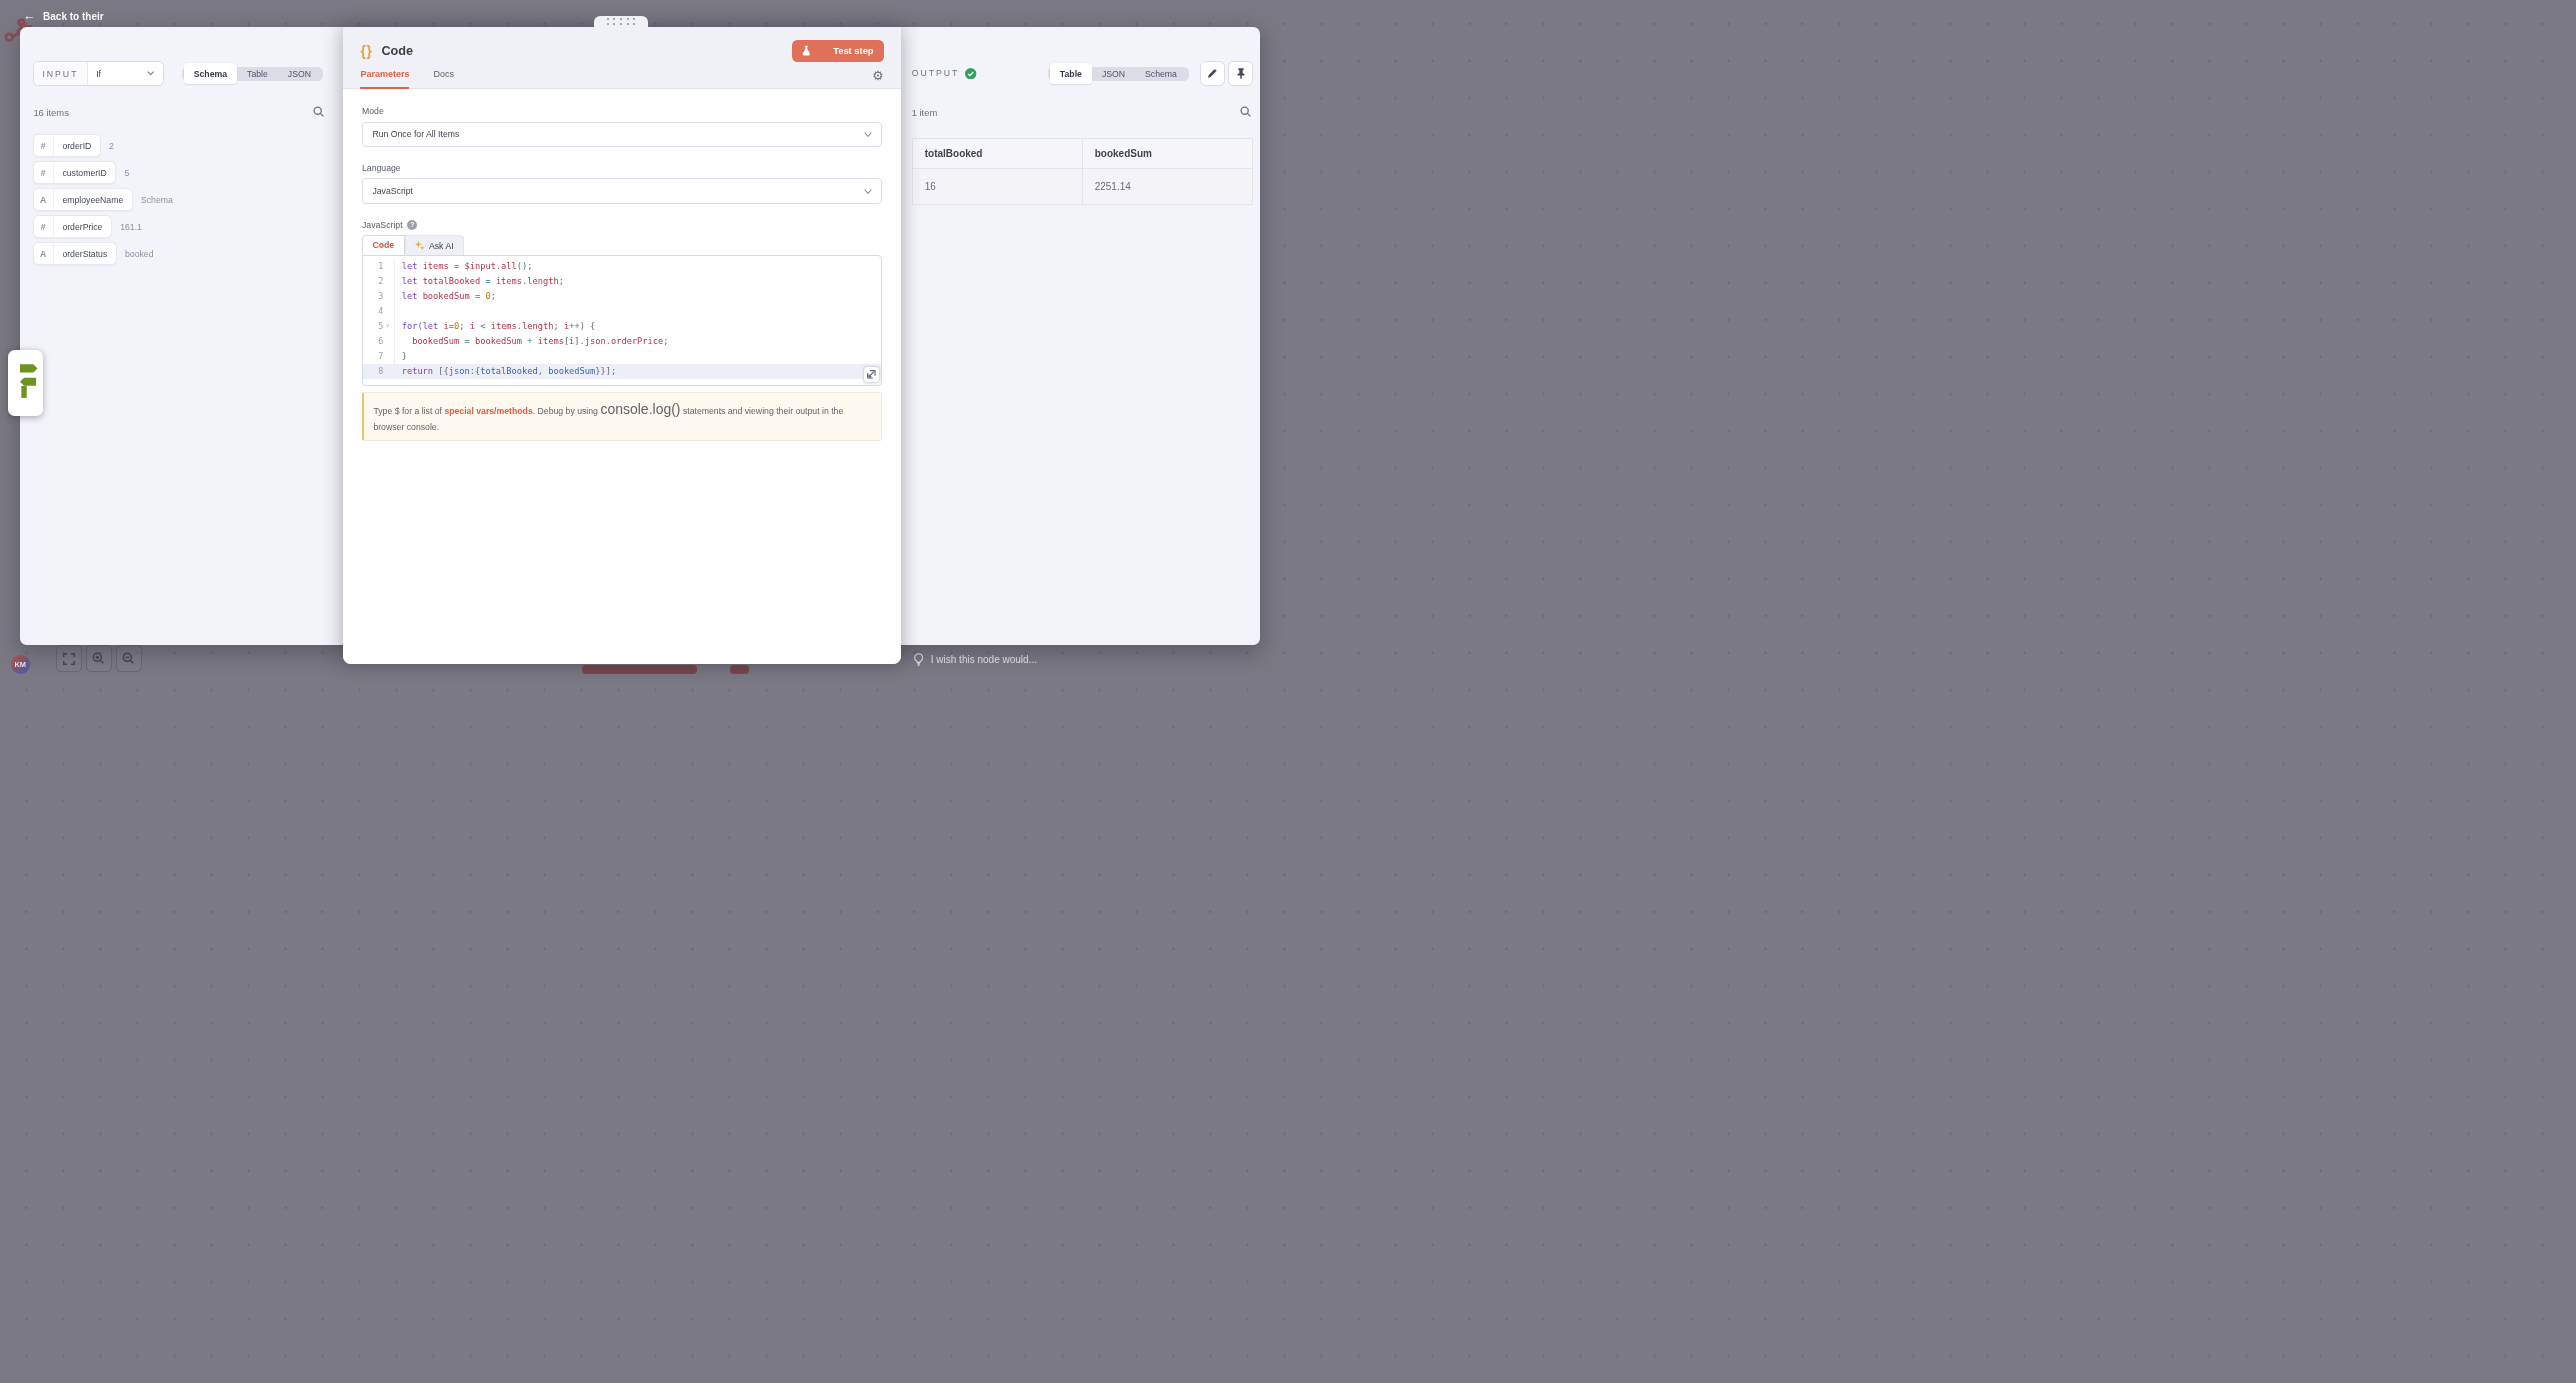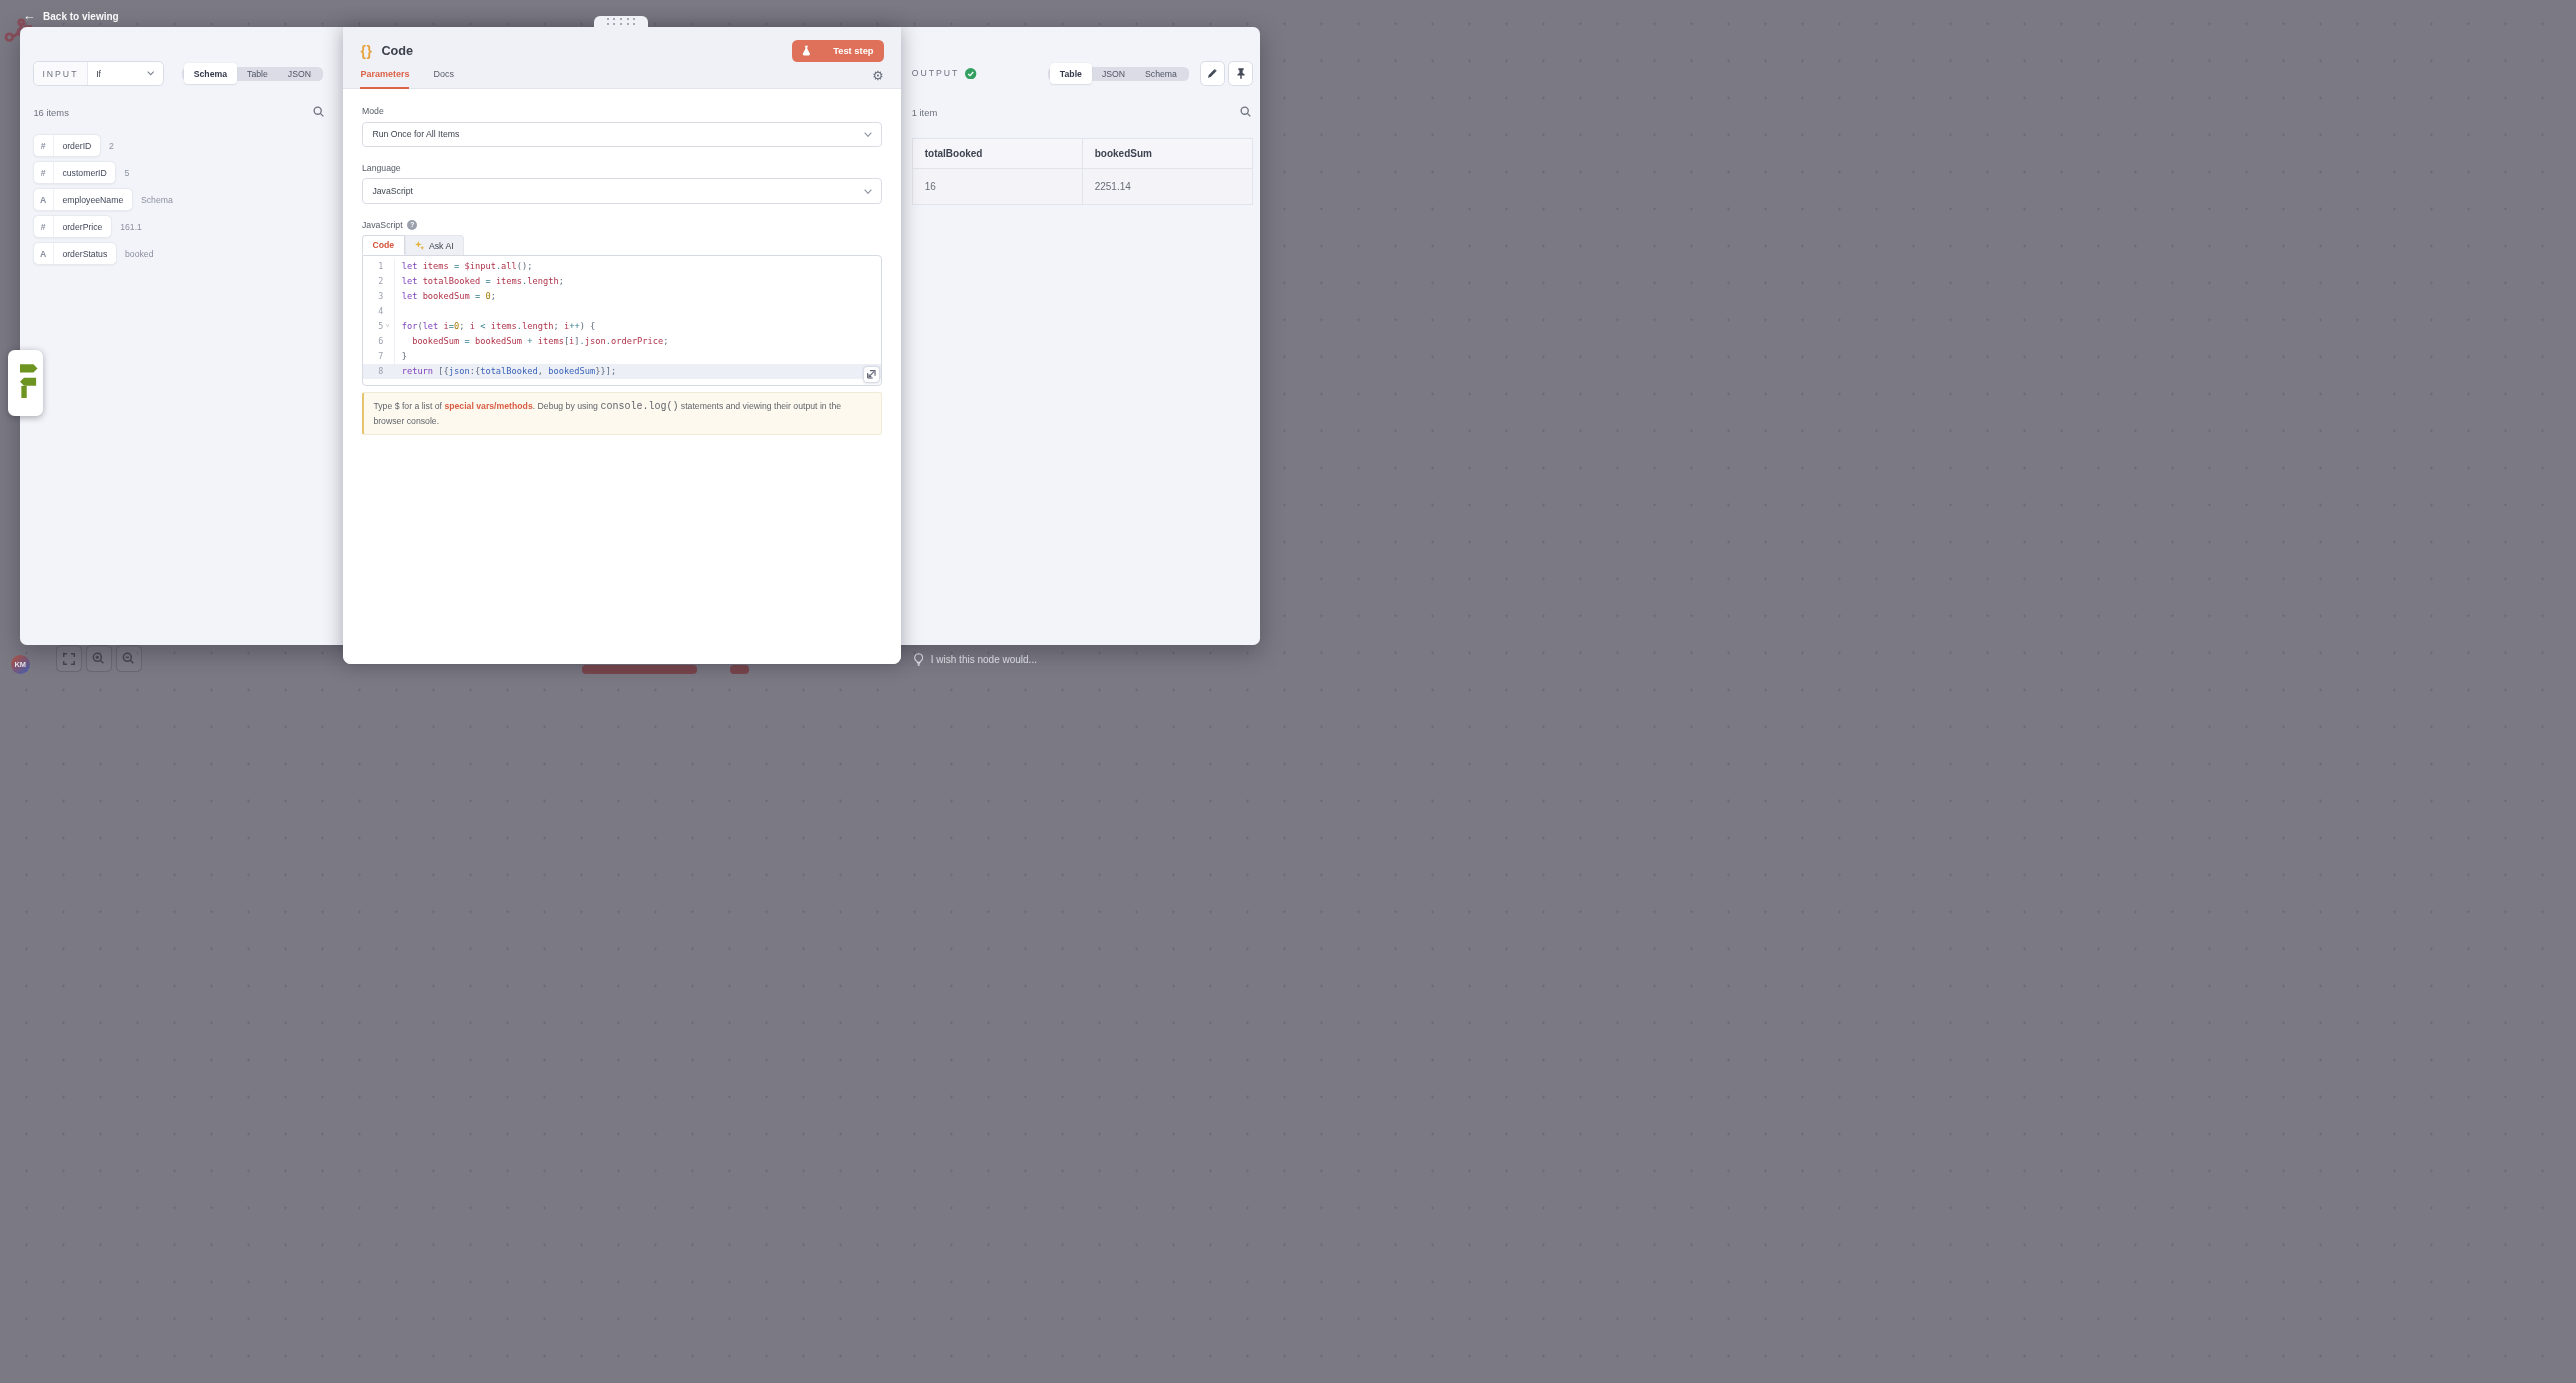--- a/index.html
+++ b/index.html
@@ -105,21 +105,21 @@
   .tk-kw { color:#7d3fbc; } .tk-vr { color:#b0334a; } .tk-op { color:#35808f; }
   .tk-num { color:#ab7c00; } .tk-pu { color:#5c6b7c; } .tk-bl { color:#3a63b8; } .tk-pl { color:#3c424c; }
   .expand-btn { position:absolute; right:1.3px; bottom:1.3px; width:17px; height:17px; background:#fff;
     border:0.7px solid #d8dbe4; border-radius:4px; display:flex; align-items:center; justify-content:center;
     cursor:pointer; box-shadow:0 0.7px 2px rgba(50,50,70,.12); }
 
   .hint { margin-top:6.7px; background:#fdf9ee; border:0.7px solid #f0ead6; border-left:2.7px solid #e6c46d;
     border-radius:2.7px; padding:6px 9.4px; font-size:8.7px; line-height:1.55; color:#60646c; max-width:520px; }
   .hint p { max-width:476px; }
   .hint-link { color:#d95d45; font-weight:700; cursor:pointer; }
-  .hint-code { font-family:Liberation Mono, monospace; font-size:10px; }
+  .hint-code { font-family:Liberation Sans, sans-serif; font-size:14px; }
 
   
   .output-panel { position:absolute; left:881px; top:0; right:0; bottom:0;padding-left:11px; }
   .output-panel .io-row { left:10.7px; right:6.7px; justify-content:flex-start; }
   .out-label-wrap { display:flex; align-items:center; gap:6px; }
   .out-label { font-size:8.7px; letter-spacing:2px; color:#6e7380; }
   .icon-btns { display:flex; gap:2.7px; margin-left:10.7px; }
   .icon-btn { width:25.5px; height:25px; background:#fff; border:0.7px solid #d9dce6; border-radius:5.4px;
     display:flex; align-items:center; justify-content:center; cursor:pointer; }
   .output-panel .segmented { margin-left:auto; }
@@ -160,21 +160,21 @@
       <circle cx="40" cy="40" r="5"></circle>
     <path d="M13 30 L21 24"></path>
       <path d="M30 14 L40 14 L40 35"></path>
       <path d="M26 17 L26 8"></path>
       <circle cx="26" cy="8" r="4"></circle>
   </svg>
 </div>
 
 <div class="back-btn">
   <span class="back-arrow">←</span>
-  <span>Back to viewing</span>
+  <span>Back to their</span>
 </div>
 
 <div class="canvas-btn" style="left:56px; top:645px;">
   <svg width="12" height="12" viewBox="0 0 18 18" fill="none" stroke="#47454f" stroke-width="2.4">
     <path d="M1 6 V1 H6"></path>
       <path d="M12 1 H17 V6"></path>
       <path d="M17 12 V17 H12"></path>
       <path d="M6 17 H1 V12"></path>
   </svg>
 </div>

